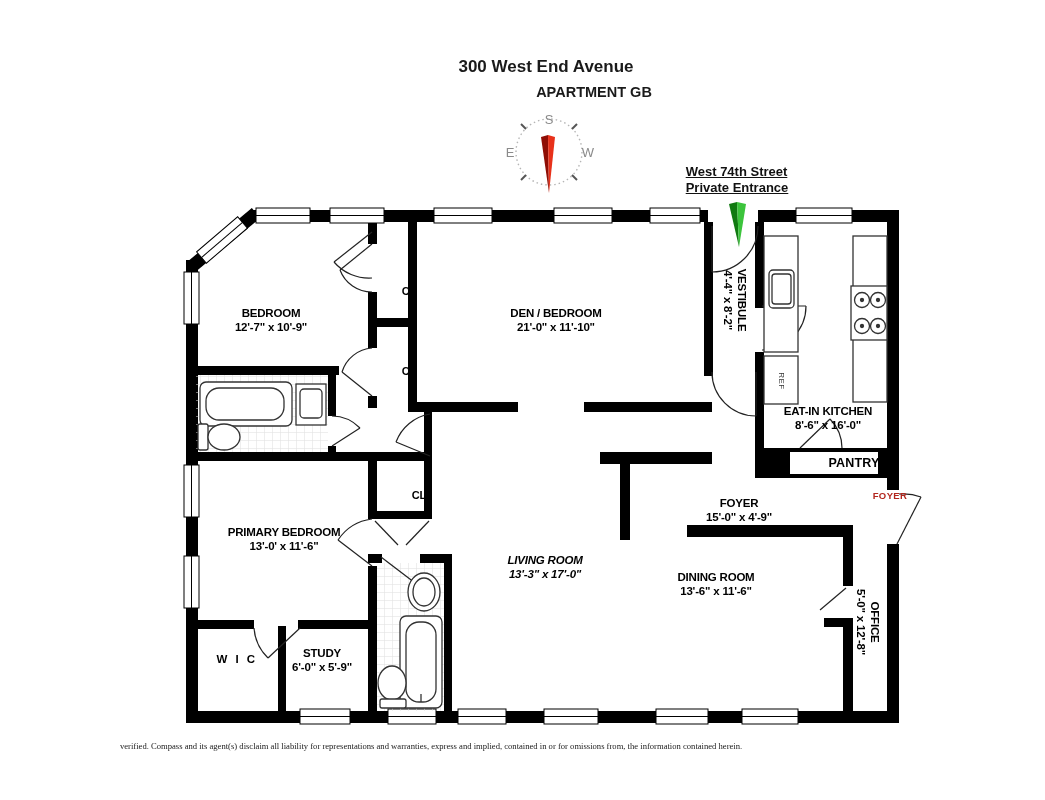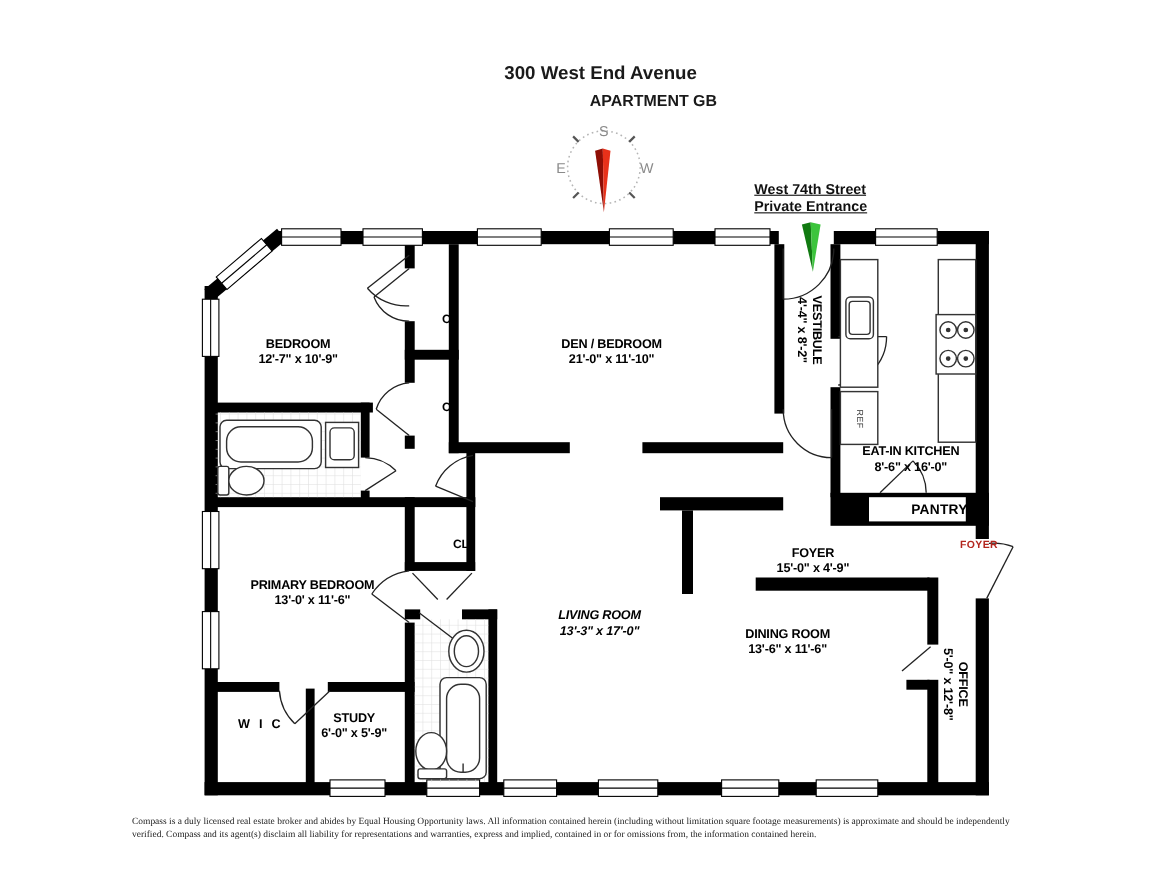--- a/index.html
+++ b/index.html
@@ -276,15 +276,14 @@
   <div>STUDY</div>
   <div>6'-0" x 5'-9"</div>
 </div>
 <div class="lbl wic" style="left:237px;top:652px;">W I C</div>
 <div class="lbl small" style="left:391px;top:284px;">CL</div>
 <div class="lbl small" style="left:391px;top:364px;">CL</div>
 <div class="lbl small" style="left:401px;top:488px;">CL</div>
 <div class="lbl ref" style="left:781px;top:381px;">REF</div>
 
 <div class="disclaimer">
-  <div>Compass is a duly licensed real estate broker and abides by Equal Housing Opportunity laws. All information contained herein (including without limitation square footage measurements) is approximate and should be independently</div>
   <div>verified. Compass and its agent(s) disclaim all liability for representations and warranties, express and implied, contained in or for omissions from, the information contained herein.</div>
 </div>
 
 </body></html>

